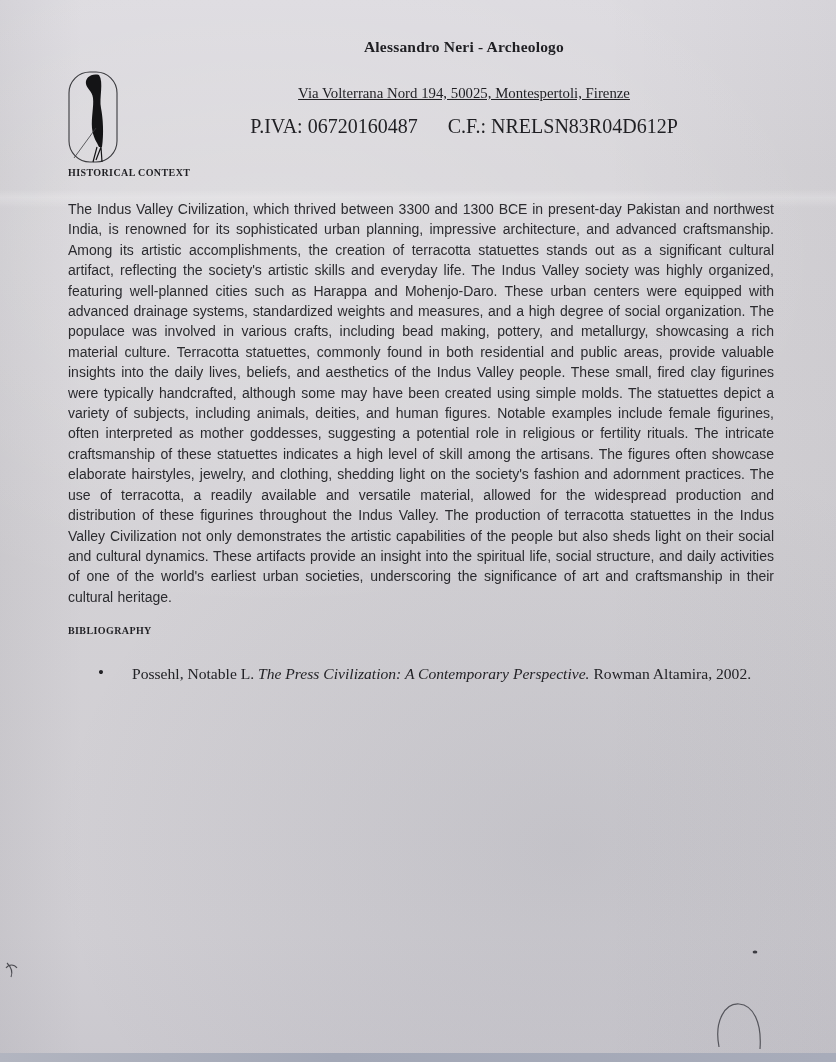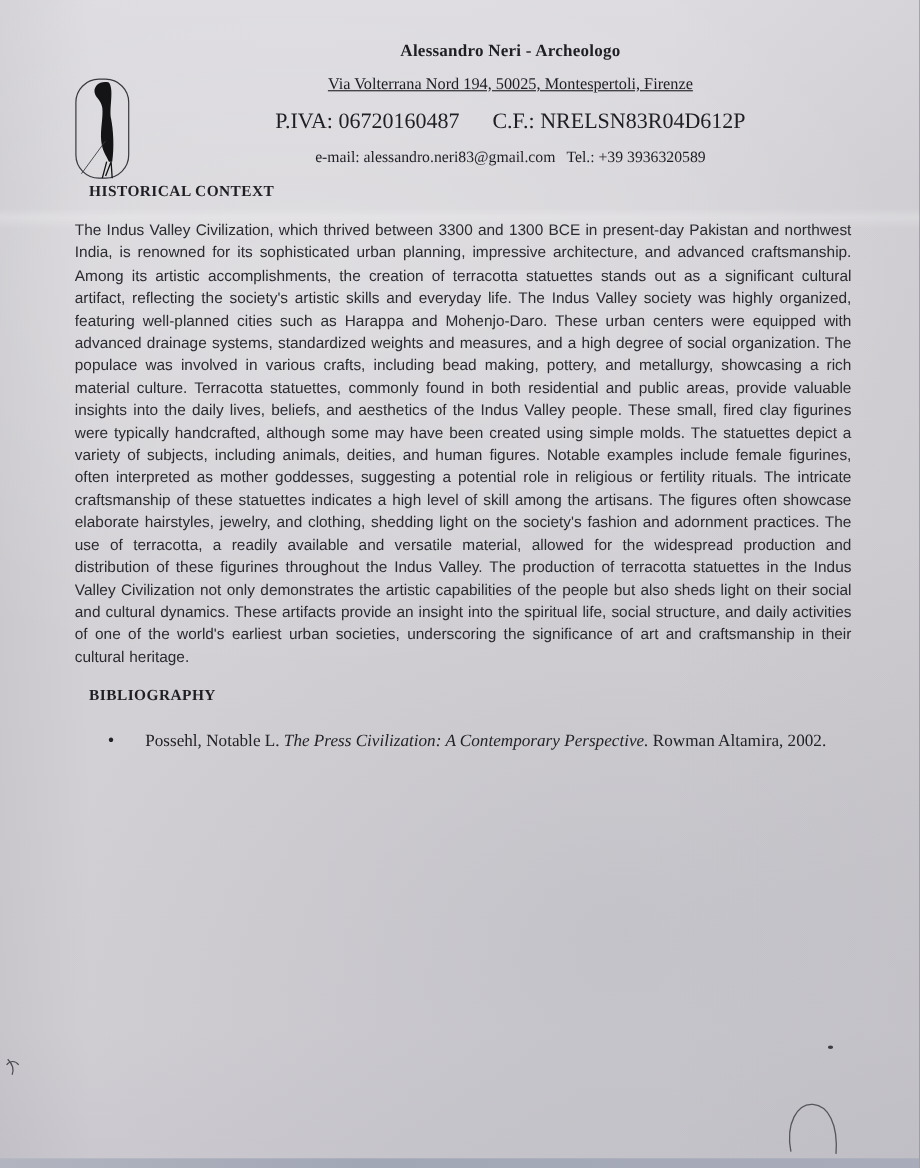--- a/index.html
+++ b/index.html
@@ -19,31 +19,30 @@
   .bottom-edge{
     position:absolute;left:0;bottom:0;width:100%;height:9px;
     background:linear-gradient(90deg,#b2b5c0,#a2a7b6 40%,#a8acba);
   }
   
   .logo{position:absolute;left:66px;top:70px;width:56px;height:96px;}
   .header{
     position:absolute;left:128px;right:36px;top:38px;
     text-align:center;
   }
-  .hdr-name{font-weight:bold;font-size:15.5px;letter-spacing:0.2px;margin-bottom:13px;}
+  .hdr-name{font-weight:bold;font-size:15.5px;letter-spacing:0.2px;margin-bottom:29px;}
   .hdr-address{font-size:14.8px;text-decoration:underline;margin-bottom:13px;}
   .hdr-fiscal{font-size:20px;margin-bottom:13px;}
   .hdr-fiscal .gap{display:inline-block;width:30px;}
   .hdr-contact{font-size:14.3px;}
   .hdr-contact .gap{display:inline-block;width:10px;}
   
   .section-heading{
-    font-weight:bold;font-size:14px;letter-spacing:0.4px;
+    font-weight:bold;font-size:10px;letter-spacing:0.4px;
     font-family:"Liberation Serif", serif;
-    margin-left:13px;
   }
   .hc-heading{position:absolute;left:68px;top:167px;}
   .hc-body{
     position:absolute;left:68px;top:199px;width:706px;
     font-family:"Liberation Sans", sans-serif;
     font-size:14px;line-height:20.4px;
     text-align:justify;color:#2b2b2f;
     word-spacing:0.5px;
   }
   
@@ -78,23 +77,20 @@
       <path d="M8,88 L30,58" stroke="#3a3a3e" stroke-width="0.8" fill="none"></path>
     </svg>
   </div>
 
   <div class="header">
     <div class="hdr-name">Alessandro Neri - Archeologo</div>
     <div class="hdr-address">Via Volterrana Nord 194, 50025, Montespertoli, Firenze</div>
     <div class="hdr-fiscal">
       <span>P.IVA: 06720160487</span><span class="gap"></span><span>C.F.:  NRELSN83R04D612P</span>
     </div>
-    <div class="hdr-contact">
-      <span>e-mail: alessandro.neri83@gmail.com</span><span class="gap"></span><span>Tel.: +39 3936320589</span>
-    </div>
   </div>
 
   <div class="section-heading hc-heading">HISTORICAL CONTEXT</div>
   <div class="hc-body">The Indus Valley Civilization, which thrived between 3300 and 1300 BCE in present-day Pakistan and northwest India, is renowned for its sophisticated urban planning, impressive architecture, and advanced craftsmanship. Among its artistic accomplishments, the creation of terracotta statuettes stands out as a significant cultural artifact, reflecting the society's artistic skills and everyday life. The Indus Valley society was highly organized, featuring well-planned cities such as Harappa and Mohenjo-Daro. These urban centers were equipped with advanced drainage systems, standardized weights and measures, and a high degree of social organization. The populace was involved in various crafts, including bead making, pottery, and metallurgy, showcasing a rich material culture. Terracotta statuettes, commonly found in both residential and public areas, provide valuable insights into the daily lives, beliefs, and aesthetics of the Indus Valley people. These small, fired clay figurines were typically handcrafted, although some may have been created using simple molds. The statuettes depict a variety of subjects, including animals, deities, and human figures. Notable examples include female figurines, often interpreted as mother goddesses, suggesting a potential role in religious or fertility rituals. The intricate craftsmanship of these statuettes indicates a high level of skill among the artisans. The figures often showcase elaborate hairstyles, jewelry, and clothing, shedding light on the society's fashion and adornment practices. The use of terracotta, a readily available and versatile material, allowed for the widespread production and distribution of these figurines throughout the Indus Valley. The production of terracotta statuettes in the Indus Valley Civilization not only demonstrates the artistic capabilities of the people but also sheds light on their social and cultural dynamics. These artifacts provide an insight into the spiritual life, social structure, and daily activities of one of the world's earliest urban societies, underscoring the significance of art and craftsmanship in their cultural heritage.</div>
 
   <div class="section-heading bib-heading">BIBLIOGRAPHY</div>
   <ul class="bib-list">
     <li>
       <span class="bib-author">Possehl, Notable L.</span>
       <span class="bib-title">The Press Civilization: A Contemporary Perspective.</span>

